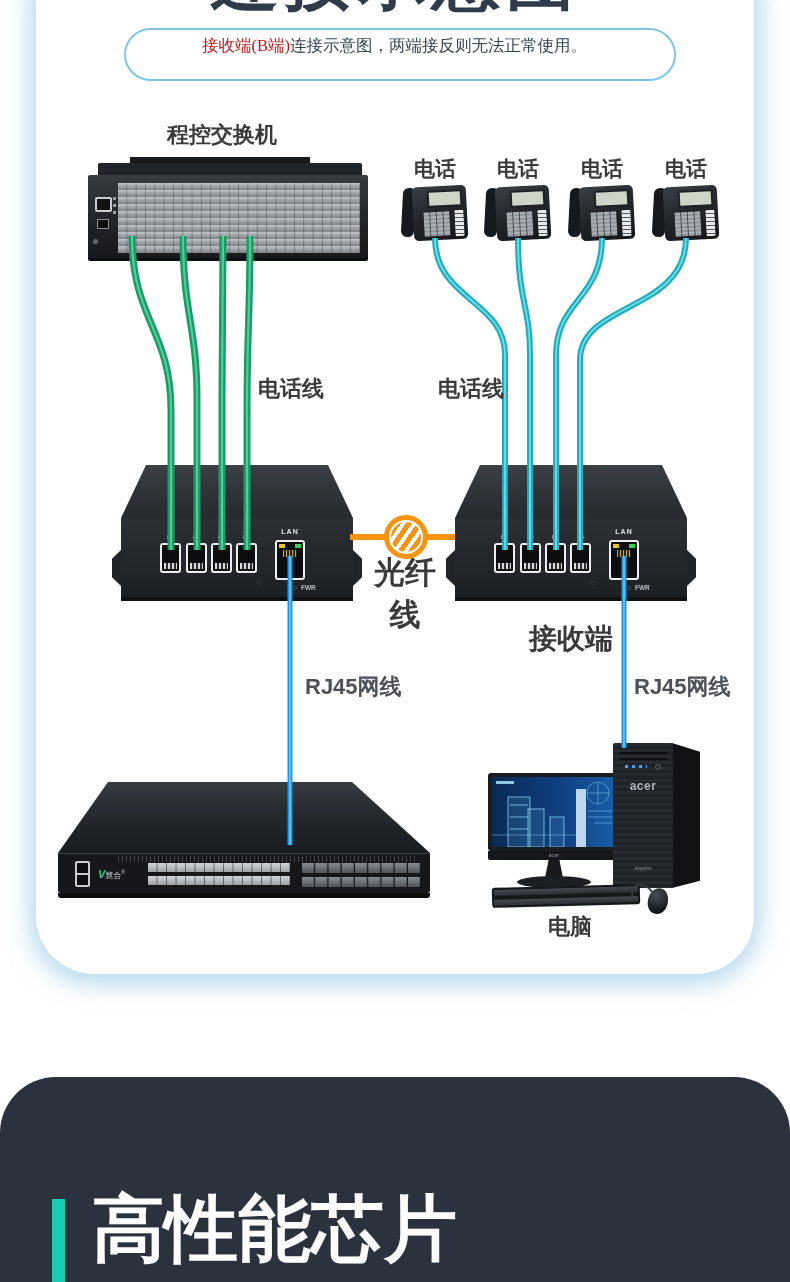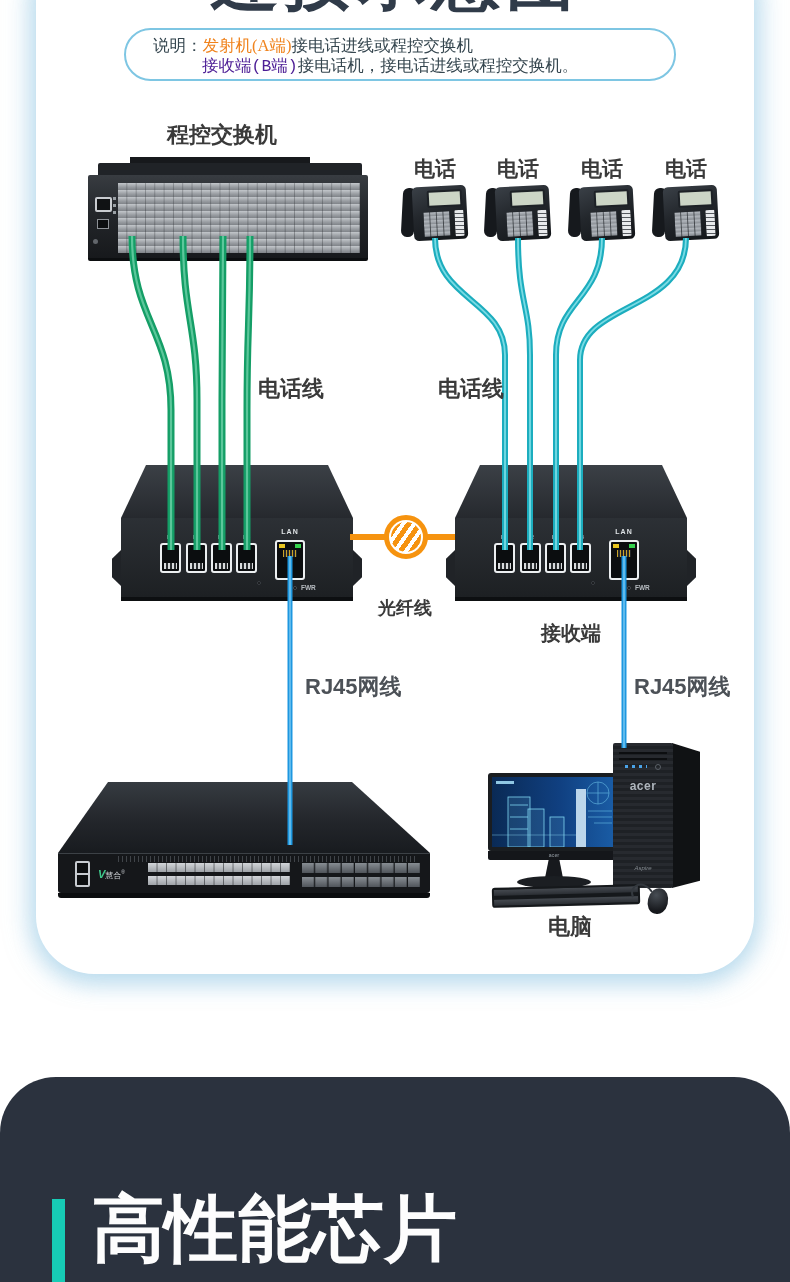--- a/index.html
+++ b/index.html
@@ -24,21 +24,21 @@
   }
   
   .note {
     position:absolute; left:124px; top:28px; width:552px; height:53px;
     border:2px solid #7ec6e3; border-radius:27px; background:#fff;
     padding:6px 0 0 27px; z-index:4;
     font-family:"Liberation Serif", serif; font-size:16.5px; line-height:20px; color:#35464f;
   }
   .note .ln2 { margin-left:49px; }
   .hl-a { color:#f0831d; }
-  .hl-b { color:#4c1d95;font-family:Liberation Mono, monospace; }
+  .hl-b { color:#b91c1c; }
   
   .lbl { position:absolute; z-index:4; color:#3a3a3a; font-weight:bold; text-align:center; }
   
   .pbx { position:absolute; left:88px; top:157px; width:280px; height:104px; z-index:2; }
   .pbx-topstrip { position:absolute; left:42px; top:0; width:180px; height:8px; background:#17191c; }
   .pbx-lid { position:absolute; left:10px; top:6px; width:264px; height:14px; background:#202327; border-radius:2px 2px 0 0; }
   .pbx-body { position:absolute; left:0; top:18px; width:280px; height:86px;
     background:linear-gradient(180deg,#383c41 0%,#24272b 45%,#17191c 100%);
     border-bottom:3px solid #0c0e10; border-radius:2px; }
   .pbx-grid { position:absolute; left:30px; top:26px; width:242px; height:70px;
@@ -144,22 +144,21 @@
 </head>
 <body>
 
 <div class="page">
 
   <div class="card"></div>
 
   <div class="big-title">连接示意图</div>
 
   <div class="note">
-    <div class="ln1"><span>说明：</span><span class="hl-a">发射机(A端)</span><span>接电话进线或程控交换机</span></div>
-    <div class="ln2"><span class="hl-b">接收端(B端)</span><span>接电话机，接电话进线或程控交换机。</span></div>
+    <div class="ln2"><span class="hl-b">接收端(B端)</span><span>连接示意图，两端接反则无法正常使用。</span></div>
   </div>
 
   <div class="lbl" style="left:132px; top:120px; width:180px; font-size:22px;font-family:Liberation Mono, monospace;">程控交换机</div>
   <div class="pbx">
     <div class="pbx-topstrip"></div>
     <div class="pbx-lid"></div>
     <div class="pbx-body"></div>
     <div class="pbx-grid"></div>
     <div class="pbx-power"></div>
     <div class="pbx-leds"></div>
@@ -222,21 +221,21 @@
         <div class="led-y"></div>
         <div class="led-g"></div>
       </div>
     <div class="hole-dot"></div>
     <div class="pwr-dot"></div>
     <div class="pwr-lbl">FWR</div>
   </div>
 
   <div class="fiber-line"></div>
   <div class="fiber-icon"></div>
-  <div class="lbl" style="left:360px; top:552px; width:90px; font-size:18px;margin-top:44px;">光纤线</div>
+  <div class="lbl" style="left:360px; top:552px; width:90px; font-size:31px;">光纤线</div>
 
   <div class="conv" style="left:455px;">
     <div class="conv-top"></div>
     <div class="conv-front"></div>
     <div class="conv-ear ear-l"></div>
     <div class="conv-ear ear-r"></div>
     <div class="p-lbl" style="left:39px;">P1</div>
     <div class="p-lbl" style="left:65px;">P2</div>
     <div class="p-lbl" style="left:90px;">P3</div>
     <div class="p-lbl" style="left:115px;">P4</div>
@@ -246,21 +245,21 @@
     <div class="rj11" style="left:115px;"></div>
     <div class="lan-lbl">LAN</div>
     <div class="rj45">
         <div class="led-y"></div>
         <div class="led-g"></div>
       </div>
     <div class="hole-dot"></div>
     <div class="pwr-dot"></div>
     <div class="pwr-lbl">FWR</div>
   </div>
-  <div class="lbl" style="left:491px; top:620px; width:160px; font-size:20px;">接收端</div>
+  <div class="lbl" style="left:491px; top:620px; width:160px; font-size:28px;">接收端</div>
 
   <div class="lbl" style="left:305px; top:672px; width:130px; font-size:22px; text-align:left; color:#4c5157; font-weight:600;">RJ45网线</div>
   <div class="lbl" style="left:634px; top:672px; width:130px; font-size:22px; text-align:left; color:#4c5157; font-weight:600;">RJ45网线</div>
 
   <div class="switch">
     <div class="sw-lid"></div>
     <div class="sw-front"></div>
     <div class="sw-vents"></div>
     <div class="sw-console"></div>
     <div class="sw-logo"><span class="v">V</span><span>慧合</span><span class="reg">®</span></div>

